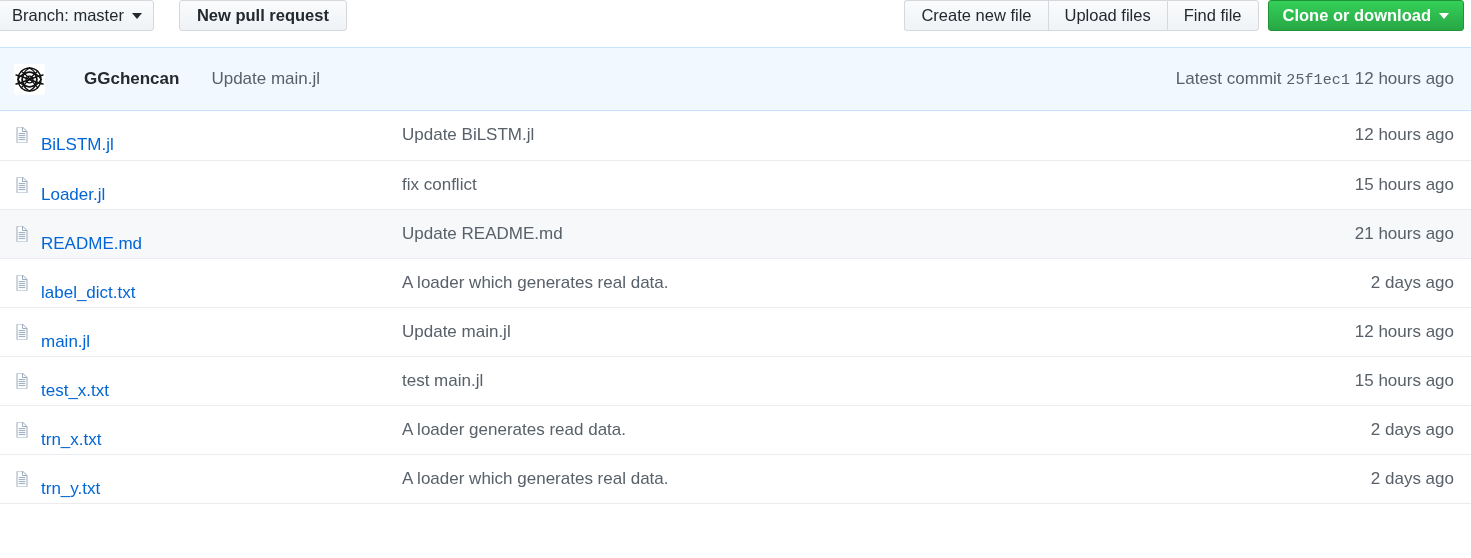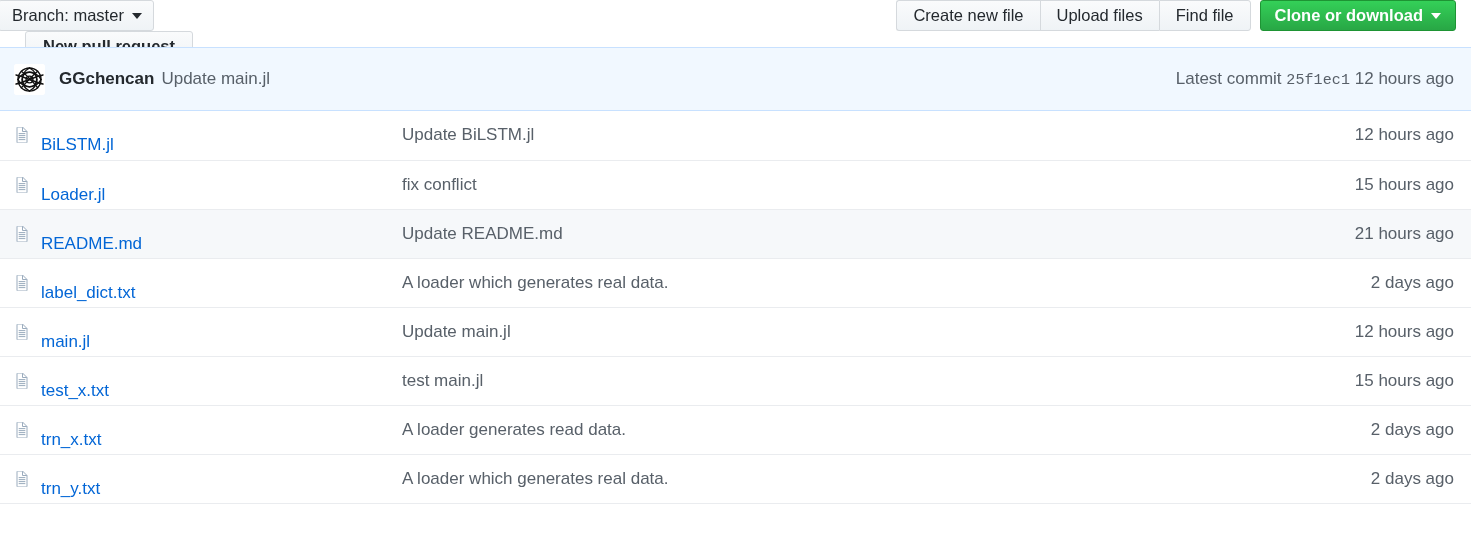--- a/index.html
+++ b/index.html
@@ -21,25 +21,24 @@
     position: relative;
     height: 37px;
     box-sizing: border-box;
   }
   .toolbar-left {
     position: absolute;
     left: 0;
     top: 0;
     display: flex;
     align-items: flex-start;
-    flex-direction: column;
   }
   .toolbar-right {
     position: absolute;
-    right: 16px;
+    right: 8px;
     top: 0;
     display: flex;
     align-items: center;
   }
 
   .btn {
     box-sizing: border-box;
     height: 31px;
     display: inline-flex;
     align-items: center;
@@ -112,20 +111,21 @@
     box-sizing: border-box;
     position: relative;
     height: 64px;
     margin-top: 10px;
     background: #f1f8ff;
     border-top: 1px solid #c8e1ff;
     border-bottom: 1px solid #c8e1ff;
     display: flex;
     align-items: center;
     padding: 0 17px 0 14px;
+    gap: 25px;
   }
   .avatar {
     width: 31px;
     height: 31px;
     border-radius: 3px;
     flex: 0 0 auto;
     overflow: hidden;
     background: #ffffff;
   }
   .avatar svg { display: block; }

